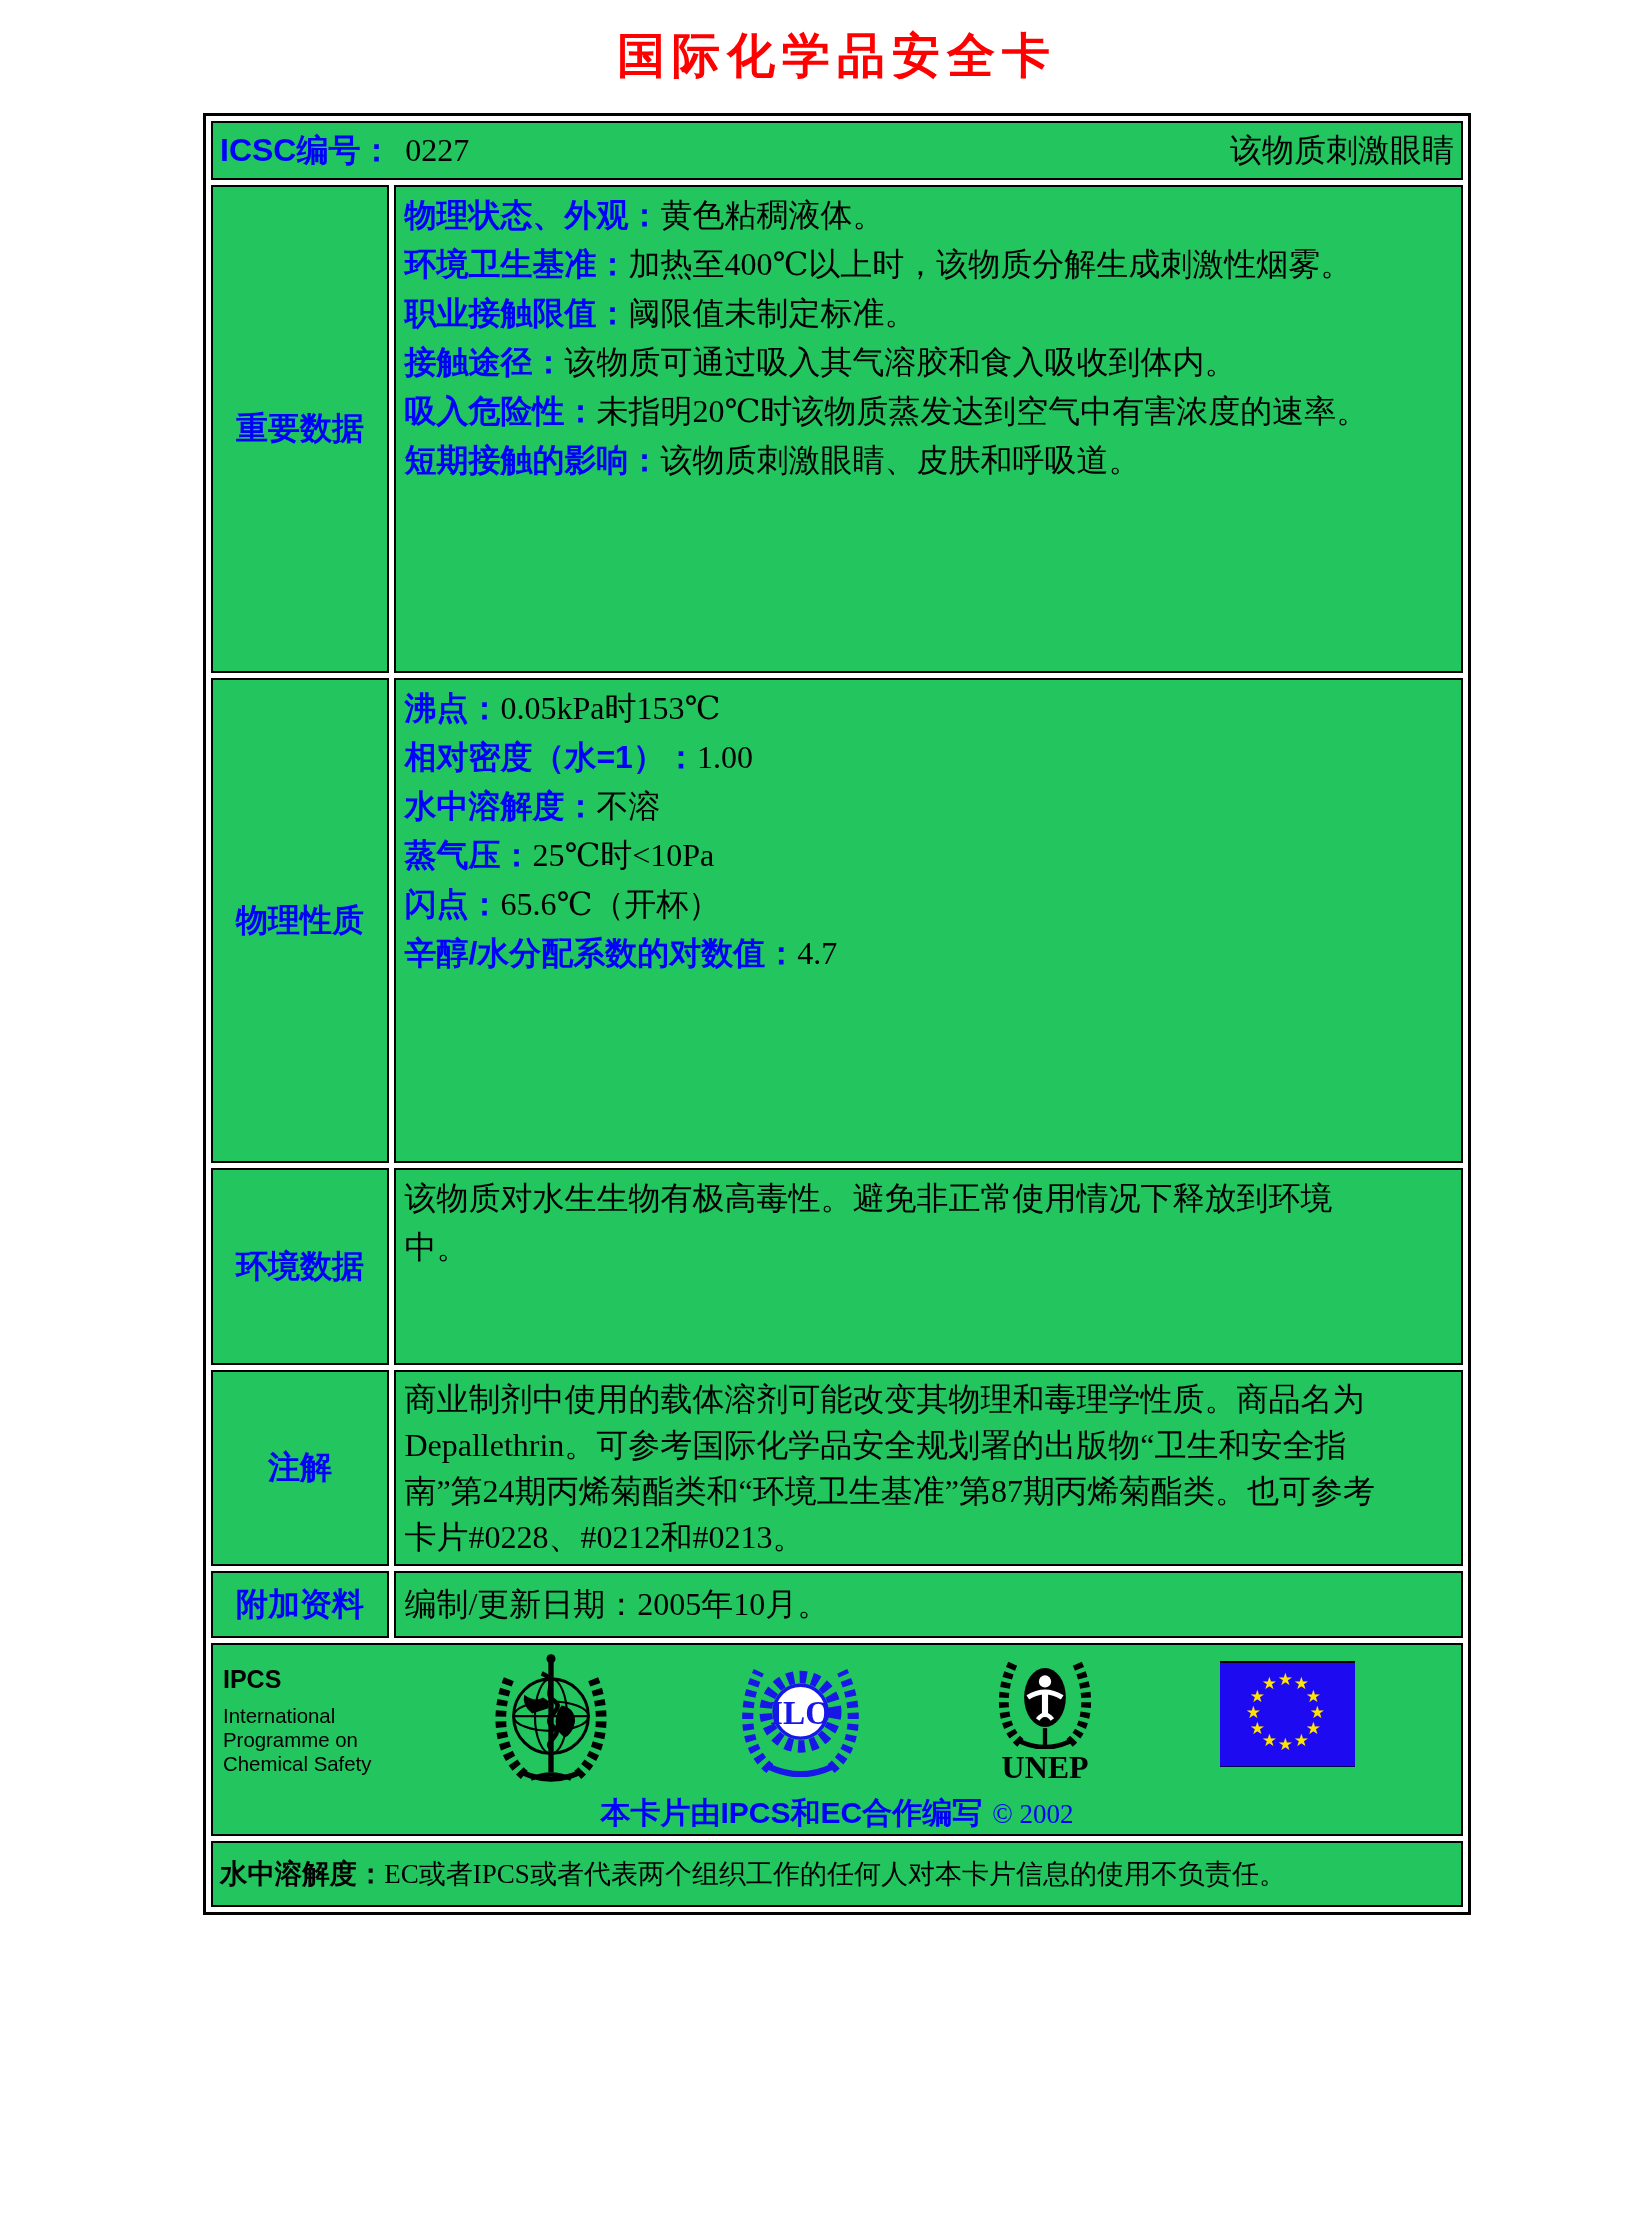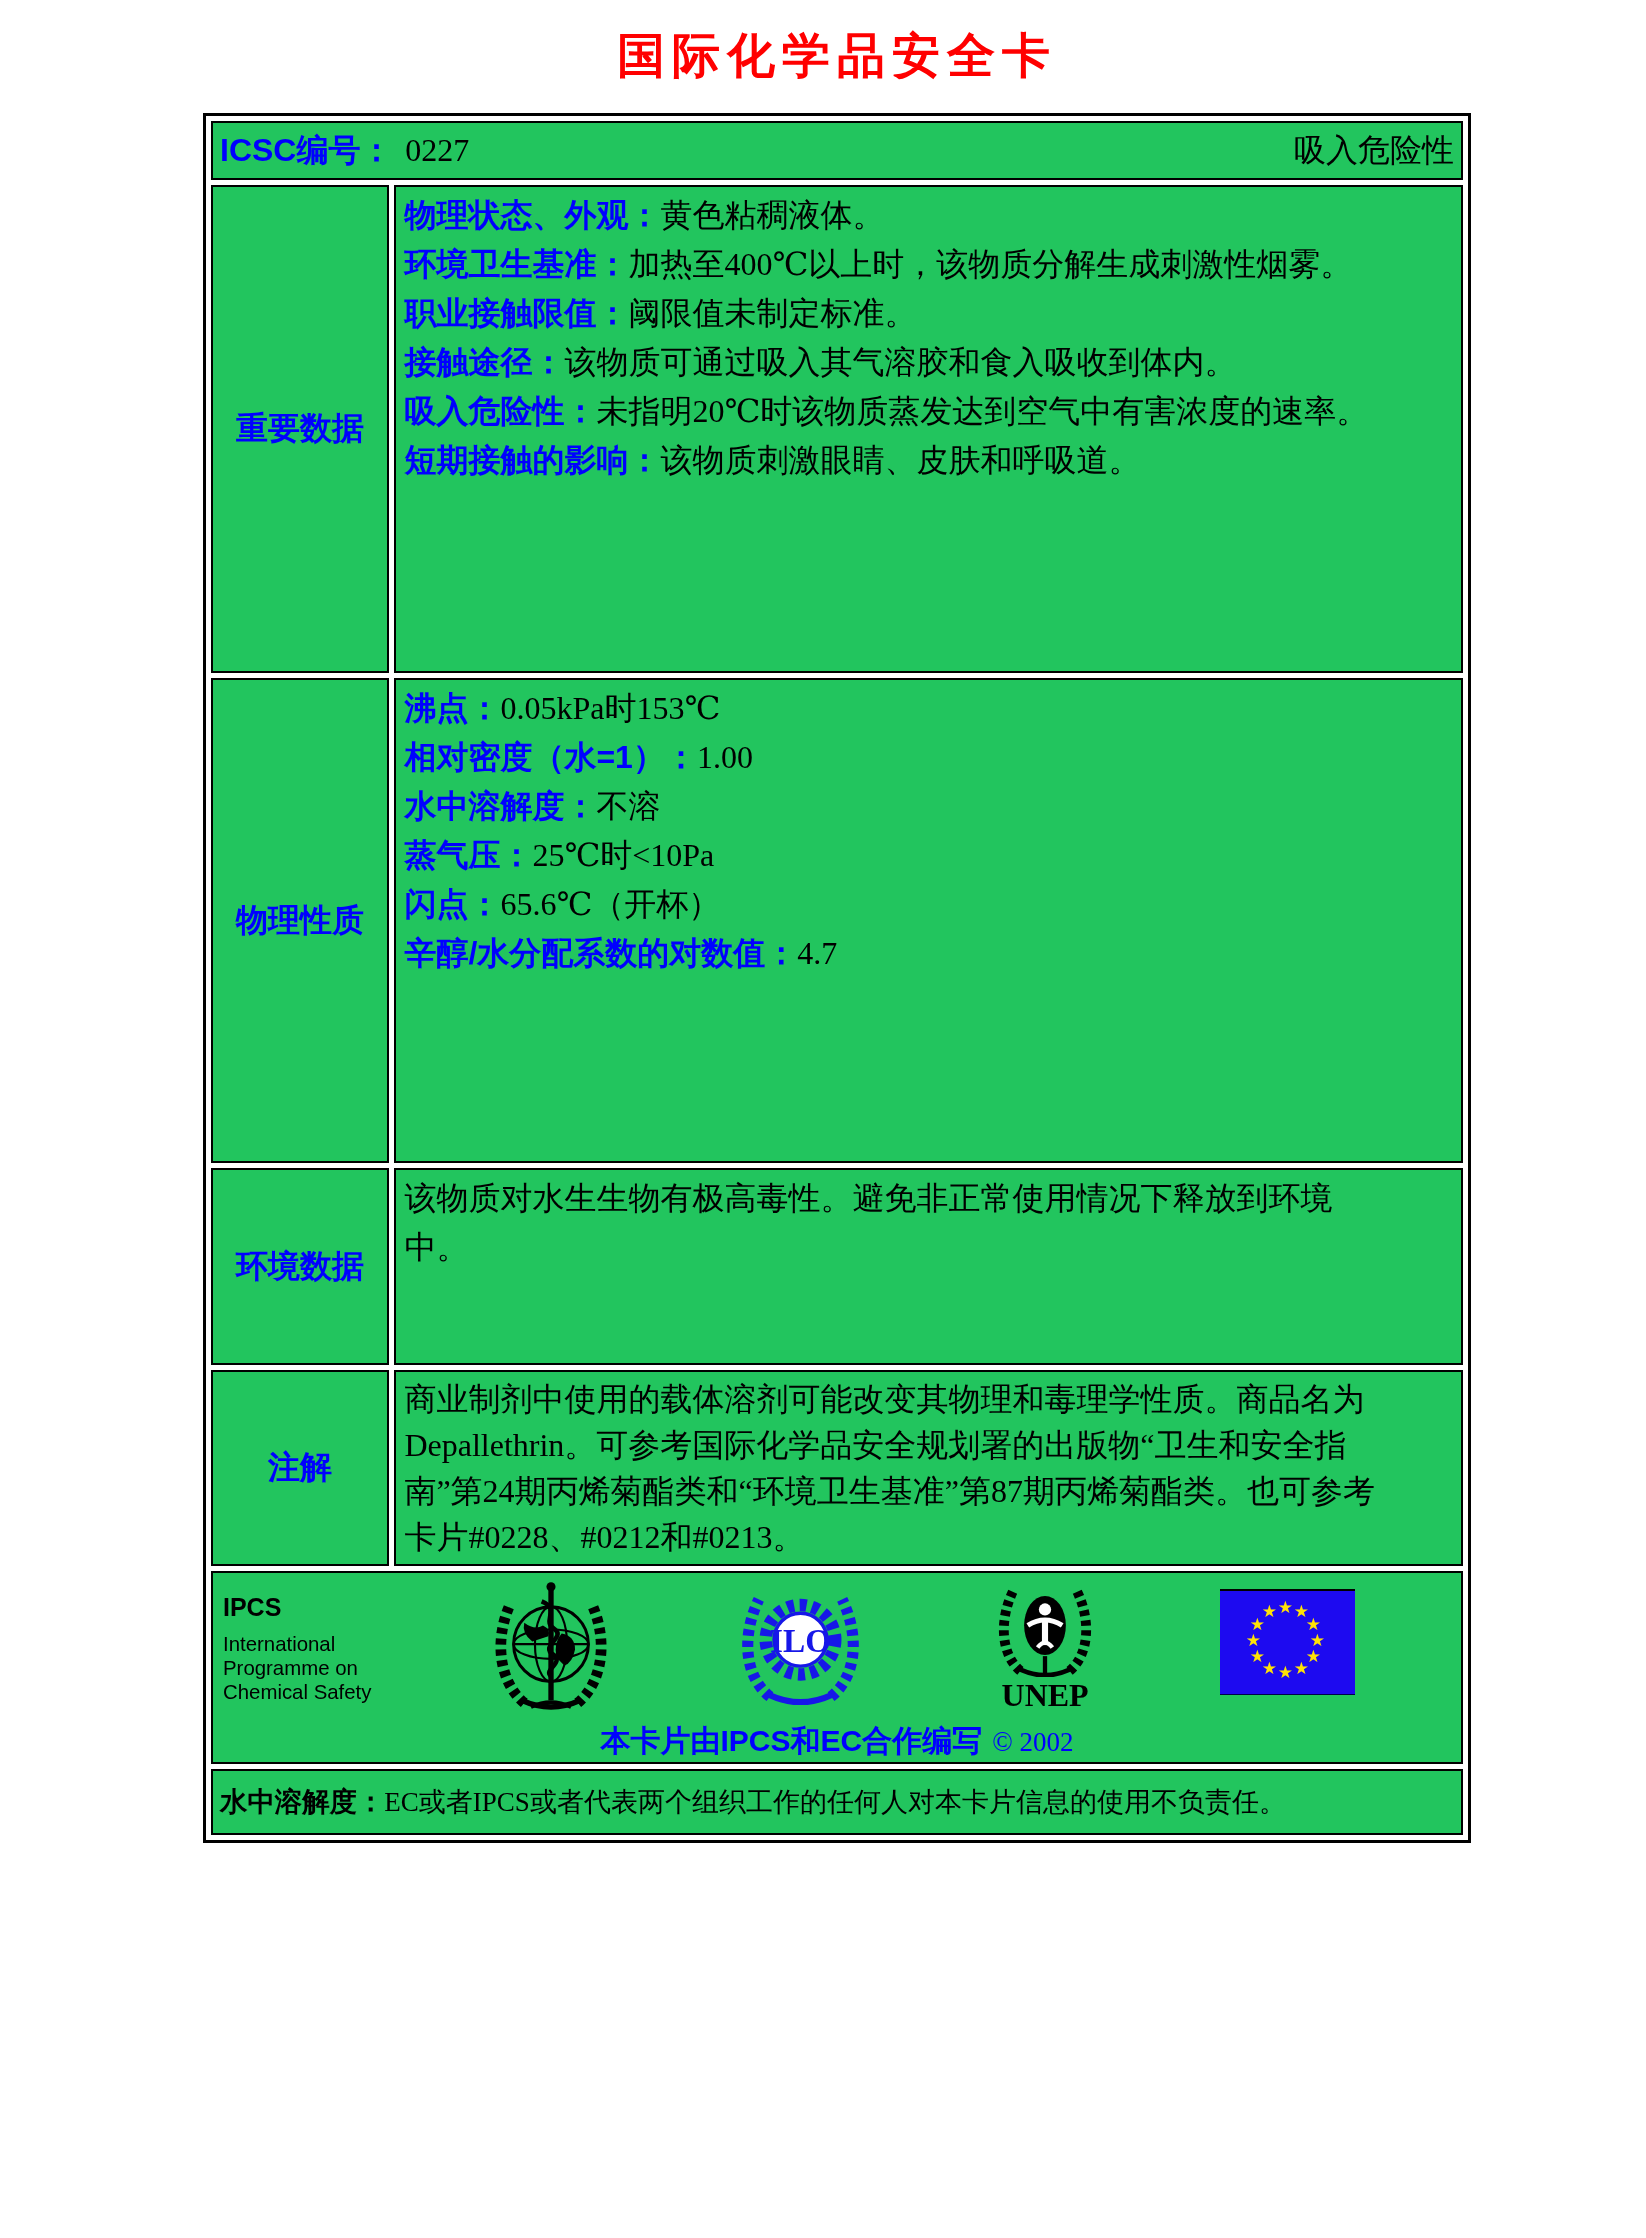--- a/index.html
+++ b/index.html
@@ -93,21 +93,21 @@
       <col>
     </colgroup>
 
   <tbody>
       <tr>
     <td class="header-cell" colspan="2">
       <div class="header-flex">
         <div>
           <span class="icsc-label">ICSC编号：</span><span class="icsc-number">0227</span>
         </div>
-        <span class="chem-name">吸入危险性</span>
+        <span class="chem-name">该物质刺激眼睛</span>
       </div>
     </td>
   </tr>
 
   <tr>
     <td class="label-cell" style="height:484px">重要数据</td>
     <td class="content-cell">
       <div class="item"><span class="k">物理状态、外观：</span><span class="v">黄色粘稠液体。</span></div>
       <div class="item"><span class="k">环境卫生基准：</span><span class="v">加热至400℃以上时，该物质分解生成刺激性烟雾。</span></div>
       <div class="item"><span class="k">职业接触限值：</span><span class="v">阈限值未制定标准。</span></div>
@@ -136,20 +136,26 @@
     </td>
   </tr>
 
   <tr>
     <td class="label-cell" style="height:186px">注解</td>
     <td class="content-cell">
       <p class="para para-notes">商业制剂中使用的载体溶剂可能改变其物理和毒理学性质。商品名为Depallethrin。可参考国际化学品安全规划署的出版物“卫生和安全指南”第24期丙烯菊酯类和“环境卫生基准”第87期丙烯菊酯类。也可参考卡片#0228、#0212和#0213。</p>
     </td>
   </tr>
 
+  <tr>
+    <td class="label-cell" style="height:63px">附加资料</td>
+    <td class="addinfo-cell">
+      <span>编制/更新日期：2005年10月。</span>
+    </td>
+  </tr>
 
   <tr>
     <td class="logos-cell" colspan="2">
       <div class="logos-row">
         <div class="ipcs-block">
           <div class="ipcs-acronym">IPCS</div>
           <div class="ipcs-line">International</div>
           <div class="ipcs-line">Programme on</div>
           <div class="ipcs-line">Chemical Safety</div>
         </div>

